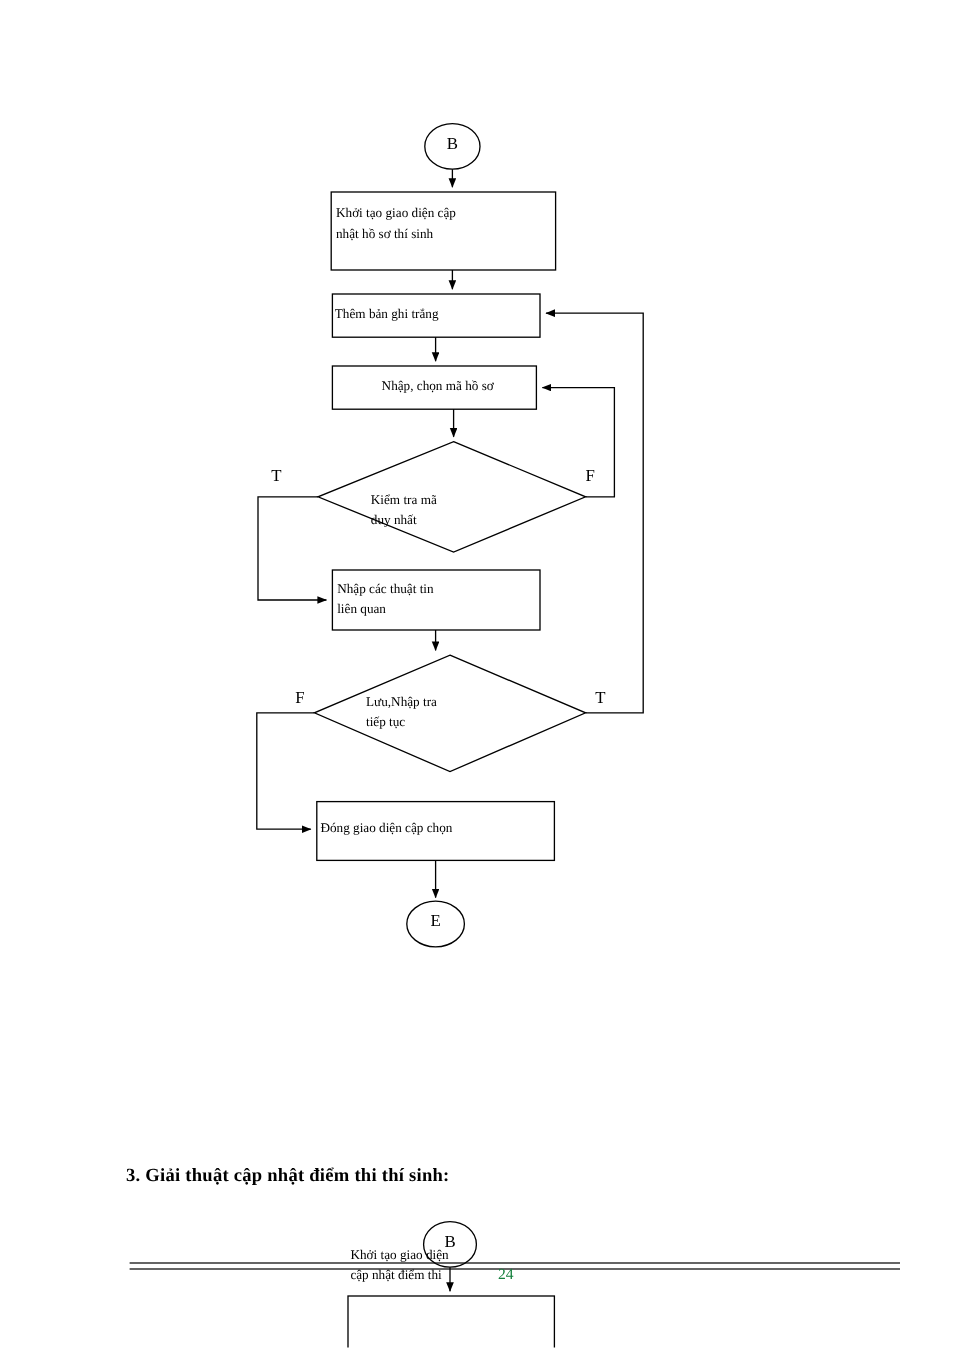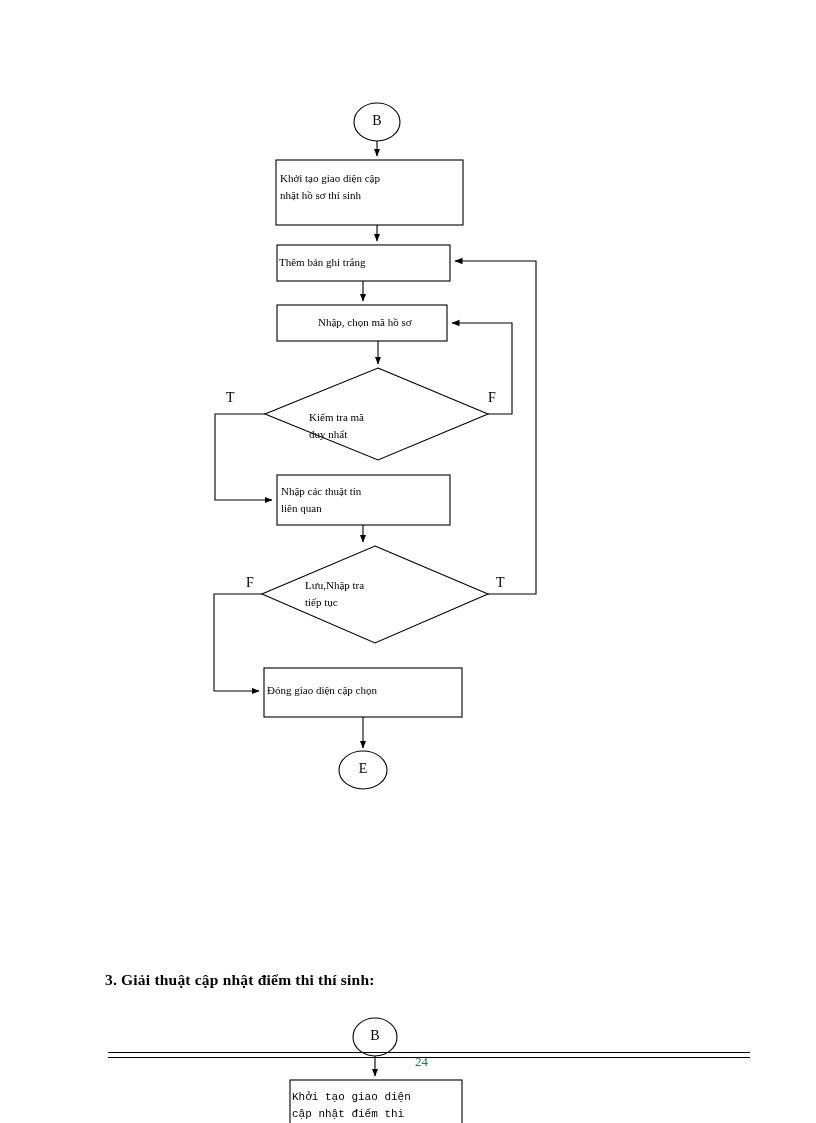--- a/index.html
+++ b/index.html
@@ -166,20 +166,20 @@
   <div class="branch-label" style="left:488px; top:391px;">F</div>
 
   <div class="branch-label" style="left:246px; top:576px;">F</div>
 
   <div class="branch-label" style="left:496px; top:576px;">T</div>
 
   <div class="section-heading">3. Giải thuật cập nhật điểm thi thí sinh:</div>
 
   <div class="terminator-label" style="left:355px; top:1028px; width:40px;">B</div>
 
-  <div class="node-text" style="left:292px; top:1089px; width:162px;font-family:Liberation Mono, monospace;">Khởi tạo giao diện
+  <div class="node-text" style="left:292px; top:1038px; width:162px;">Khởi tạo giao diện
 cập nhật điểm thi</div>
 
   <div class="footer-rule"></div>
 
   <div class="page-number">24</div>
 
 </div>
 
 </body></html>

